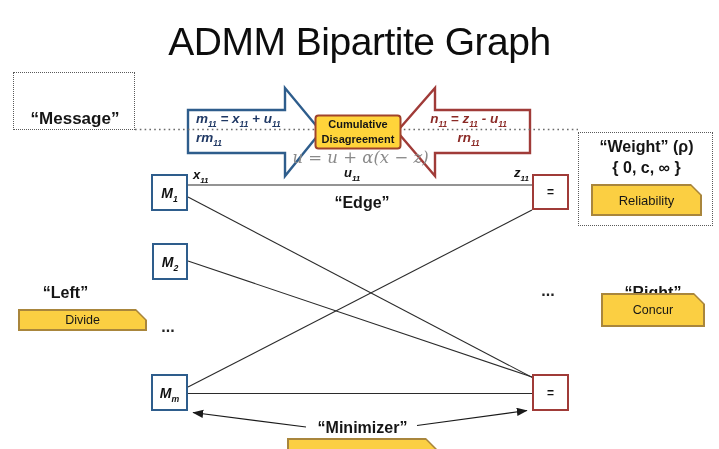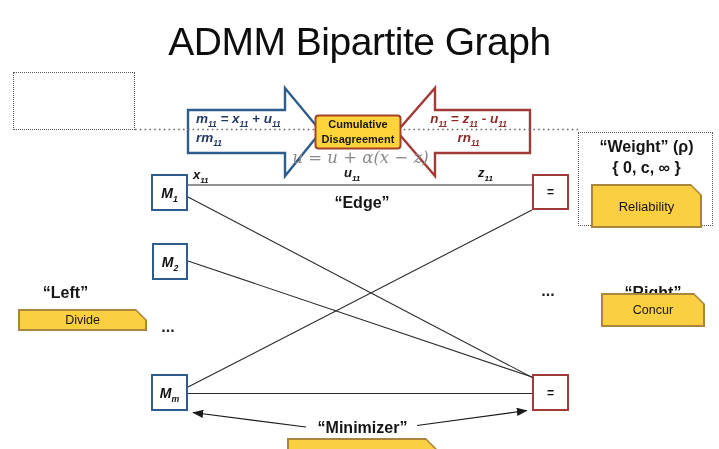--- a/index.html
+++ b/index.html
@@ -77,26 +77,27 @@
 
     <line x1="306" y1="427" x2="193" y2="412.5" stroke="#1a1a1a" stroke-width="1.2" marker-end="url(#ah)"></line>
     <line x1="417" y1="425.5" x2="527" y2="410.5" stroke="#1a1a1a" stroke-width="1.2" marker-end="url(#ah)"></line>
   </svg>
 
   <div class="html-layer">
 
     <div class="abs title">ADMM Bipartite Graph</div>
 
     <div class="abs dotpanel" style="left:13px; top:72px; width:122px; height:58px;">
+      <div class="abs caption" style="left:0; top:36px; width:122px; font-size:17px;">“Message”</div>
     </div>
 
     <div class="abs dotpanel" style="left:578px; top:132px; width:135px; height:94px;">
       <div class="abs caption" style="left:0; top:5px; width:135px;">“Weight” (ρ)</div>
       <div class="abs caption" style="left:0; top:26px; width:135px;">{ 0, c, ∞ }</div>
-      <div class="ybtn" style="left:12px; top:51px; width:111px; height:44px;">
+      <div class="ybtn" style="left:12px; top:51px; width:111px; height:32px;">
         <div class="b-outer"></div>
         <div class="b-inner"></div>
         <div class="b-label" style="font-size:13px;">Reliability</div>
       </div>
     </div>
 
     <div class="arrowtext blue" style="left:196px; top:111px;">m<sub>11</sub> = x<sub>11</sub> + u<sub>11</sub></div>
     <div class="arrowtext blue" style="left:196px; top:130px;">rm<sub>11</sub></div>
     <div class="arrowtext red" style="left:412px; top:111px; width:113px;">n<sub>11</sub> = z<sub>11</sub> - u<sub>11</sub></div>
     <div class="arrowtext red" style="left:412px; top:130px; width:113px;">rn<sub>11</sub></div>
@@ -120,21 +121,21 @@
 
     <div class="nbox red" style="left:532px; top:174px; width:37px; height:36px;">
       <span>=</span>
     </div>
     <div class="nbox red" style="left:532px; top:374px; width:37px; height:37px;">
       <span>=</span>
     </div>
 
     <div class="edge-label" style="left:193px; top:167px;">x<sub>11</sub></div>
     <div class="edge-label" style="left:344px; top:165px;">u<sub>11</sub></div>
-    <div class="edge-label" style="left:478px; top:165px;">z<sub>11</sub></div>
+    <div class="edge-label" style="left:514px; top:165px;">z<sub>11</sub></div>
 
     <div class="abs caption" style="left:322px; top:194px; width:80px;">“Edge”</div>
 
     <div class="ellipsis" style="left:152px; top:318px; width:32px; text-align:center;">...</div>
     <div class="ellipsis" style="left:532px; top:282px; width:32px; text-align:center;">...</div>
 
     <div class="abs caption" style="left:18px; top:284px; width:95px;">“Left”</div>
     <div class="ybtn" style="left:18px; top:309px; width:95px; height:22px;padding-left:34px;">
       <div class="b-outer"></div>
       <div class="b-inner"></div>

